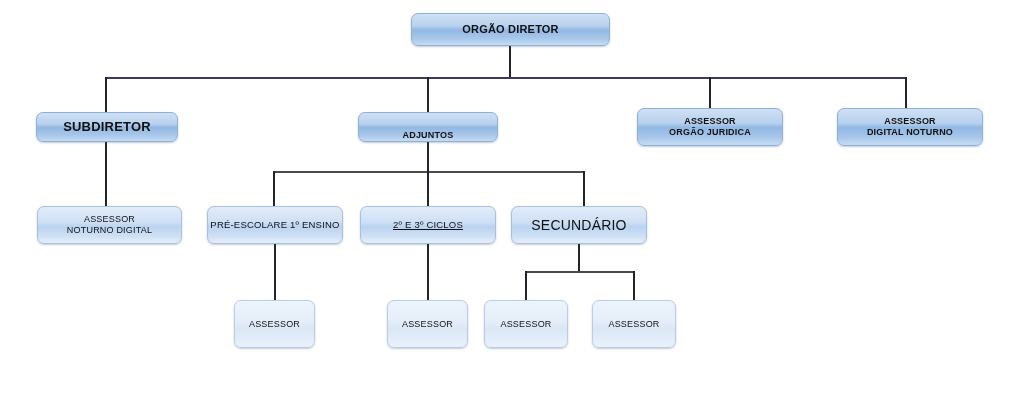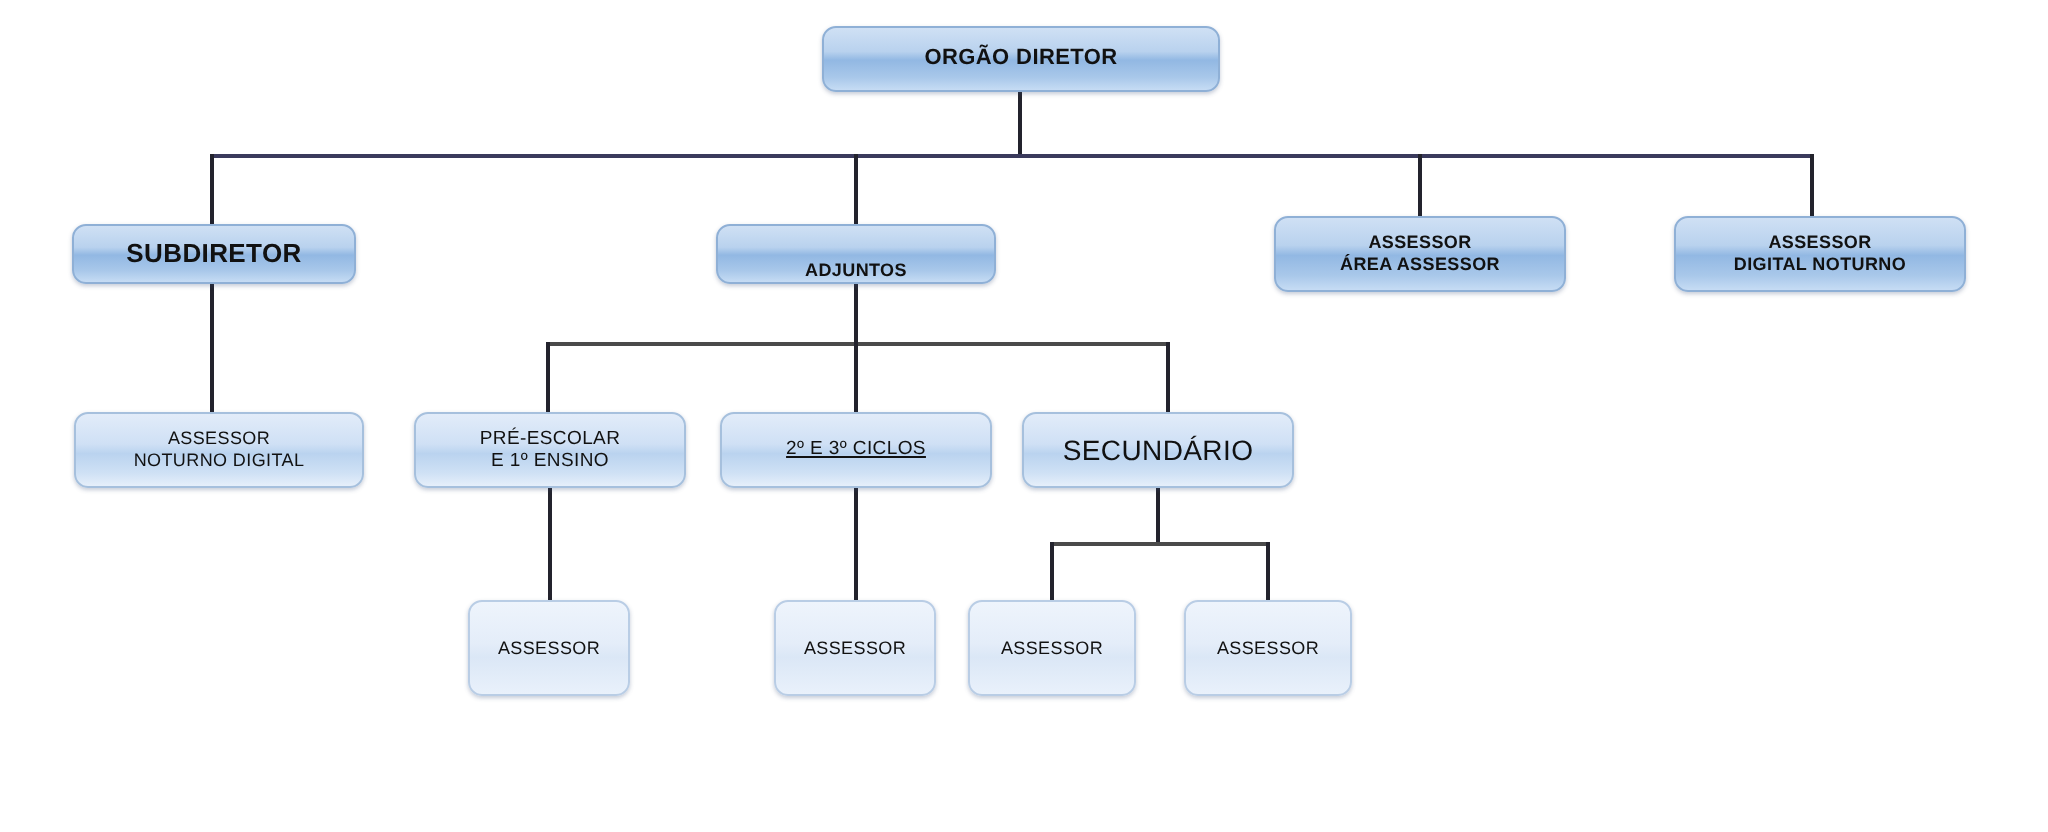--- a/index.html
+++ b/index.html
@@ -112,34 +112,34 @@
   <div class="node deep" style="left:36px; top:112px; width:142px; height:30px; font-size:13px;">
     <span class="lbl">SUBDIRETOR</span>
   </div>
 
   <div class="node deep" style="left:358px; top:112px; width:140px; height:30px; font-size:9px;align-items:flex-end;">
     <span class="lbl">ADJUNTOS</span>
   </div>
 
   <div class="node deep" style="left:637px; top:108px; width:146px; height:38px; font-size:9px; flex-direction:column;">
     <span class="lbl">ASSESSOR</span>
-    <span class="lbl">ÁREA ASSESSOR</span>
+    <span class="lbl">ORGÃO JURIDICA</span>
   </div>
 
   <div class="node deep" style="left:837px; top:108px; width:146px; height:38px; font-size:9px; flex-direction:column;">
     <span class="lbl">ASSESSOR</span>
     <span class="lbl">DIGITAL NOTURNO</span>
   </div>
 
   <div class="node mid" style="left:37px; top:206px; width:145px; height:38px; font-size:9px; flex-direction:column;">
     <span class="lbl">ASSESSOR</span>
     <span class="lbl">NOTURNO DIGITAL</span>
   </div>
 
-  <div class="node mid" style="left:207px; top:206px; width:136px; height:38px; font-size:9.5px; flex-direction:column;">
+  <div class="node mid" style="left:207px; top:206px; width:136px; height:38px; font-size:9.5px; ">
     <span class="lbl">PRÉ-ESCOLAR</span>
     <span class="lbl">E 1º ENSINO</span>
   </div>
 
   <div class="node mid" style="left:360px; top:206px; width:136px; height:38px; font-size:9.5px;text-decoration:underline;">
     <span class="lbl">2º E 3º CICLOS</span>
   </div>
 
   <div class="node mid" style="left:511px; top:206px; width:136px; height:38px; font-size:14px;">
     <span class="lbl">SECUNDÁRIO</span>

